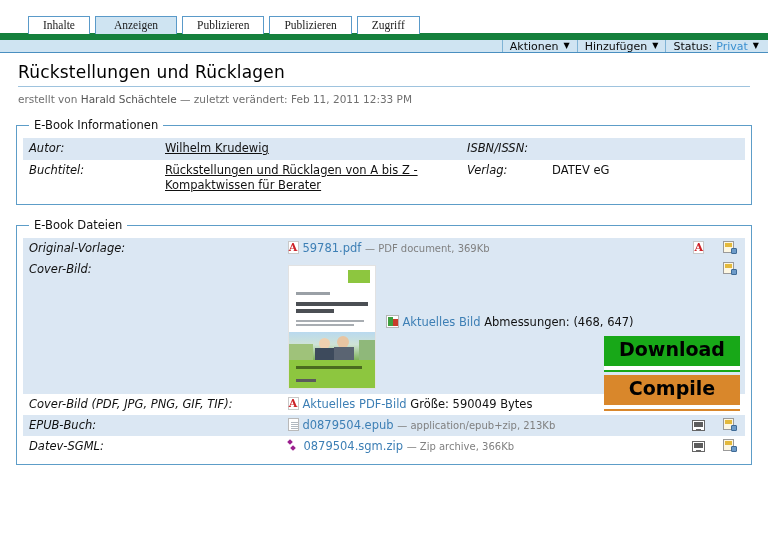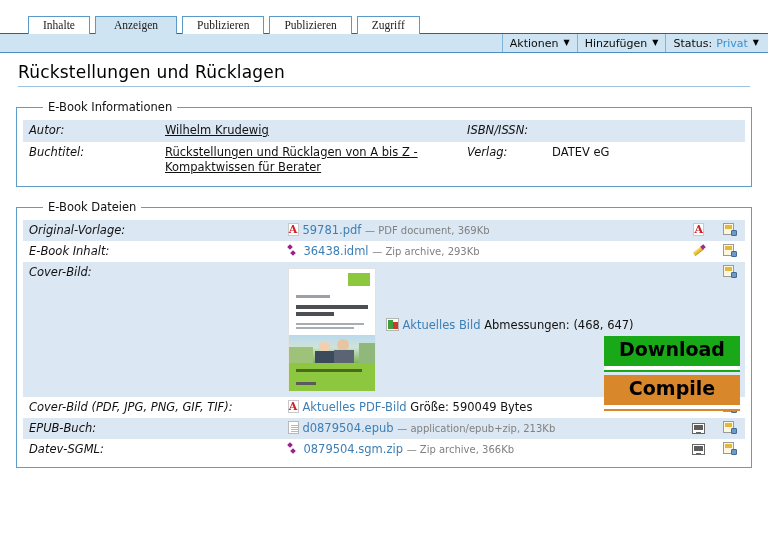--- a/index.html
+++ b/index.html
@@ -41,21 +41,21 @@
     background: #cfe4f2;
     border-color: #5a9ac9;
     padding-left: 18px;
     padding-right: 18px;
   }
 
   
   .actionbar {
     height: 20px;
     background: #cfe4f2;
-    border-top: 1px solid #15803d;
+    border-top: 7px solid #15803d;
     border-bottom: 1px solid #4a8fc0;
     display: flex;
     justify-content: flex-end;
     align-items: stretch;
     padding-right: 2px;
   }
   .actionbar-item {
     display: flex;
     align-items: center;
     padding: 0 7px;
@@ -100,21 +100,21 @@
   fieldset.box {
     border: 1px solid #5d9dc8;
     margin: 13px 2px 0 2px;
     padding: 6px 6px 7px 6px;
     background: #ffffff;
   }
   fieldset.box > legend {
     font-size: 11.5px;
     color: #111;
     padding: 0 5px;
-    margin-left: 20px;
+    margin-left: 6px;
   }
 
   table.grid {
     width: 100%;
     border-collapse: collapse;
     table-layout: fixed;
   }
   table.grid td {
     vertical-align: top;
     padding: 3px 6px 4px 6px;
@@ -317,20 +317,26 @@
       <span class="status-val">Privat</span>
       <span class="caret">▼</span>
     </div>
   </div>
 
   <div class="page">
 
     <h1 class="doc-title">Rückstellungen und Rücklagen</h1>
     <div class="title-rule"></div>
 
+    <div class="byline">
+      <span>erstellt von</span>
+      <span class="strong">Harald Schächtele</span>
+      <span>— zuletzt verändert:</span>
+      <span>Feb 11, 2011 12:33 PM</span>
+    </div>
 
     <fieldset class="box">
       <legend>E-Book Informationen</legend>
       <table class="grid">
         <tbody>
             <tr class="alt">
           <td class="c-lbl lbl">Autor:</td>
           <td class="c-val val">Wilhelm Krudewig</td>
           <td class="c-lbl2 lbl">ISBN/ISSN:</td>
           <td class="c-val2 val"></td>
@@ -358,34 +364,20 @@
             <span class="filemeta">— PDF document, 369Kb</span>
           </td>
           <td class="f-ic1">
             <span class="ico ico-pdf"></span>
           </td>
           <td class="f-ic2">
             <span class="ico ico-save"><i class="sheet"></i><i class="bar"></i><i class="arrow"></i></span>
           </td>
         </tr>
 
-        <tr class="norm">
-          <td class="f-lbl lbl">E-Book Inhalt:</td>
-          <td class="f-main">
-            <span class="ico ico-zip"><i class="a"></i><i class="b"></i></span>
-            <a class="filelink" href="#">36438.idml</a>
-            <span class="filemeta">— Zip archive, 293Kb</span>
-          </td>
-          <td class="f-ic1">
-            <span class="ico ico-pencil"><i class="body"></i><i class="tip"></i></span>
-          </td>
-          <td class="f-ic2">
-            <span class="ico ico-save"><i class="sheet"></i><i class="bar"></i><i class="arrow"></i></span>
-          </td>
-        </tr>
 
         <tr class="alt">
           <td class="f-lbl lbl">Cover-Bild:</td>
           <td class="f-main" style="padding-top:6px;">
             <div class="cover">
               <span class="cv-logo"></span>
               <span class="cv-author"></span>
               <span class="cv-t1"></span>
               <span class="cv-t2"></span>
               <span class="cv-s1"></span>

